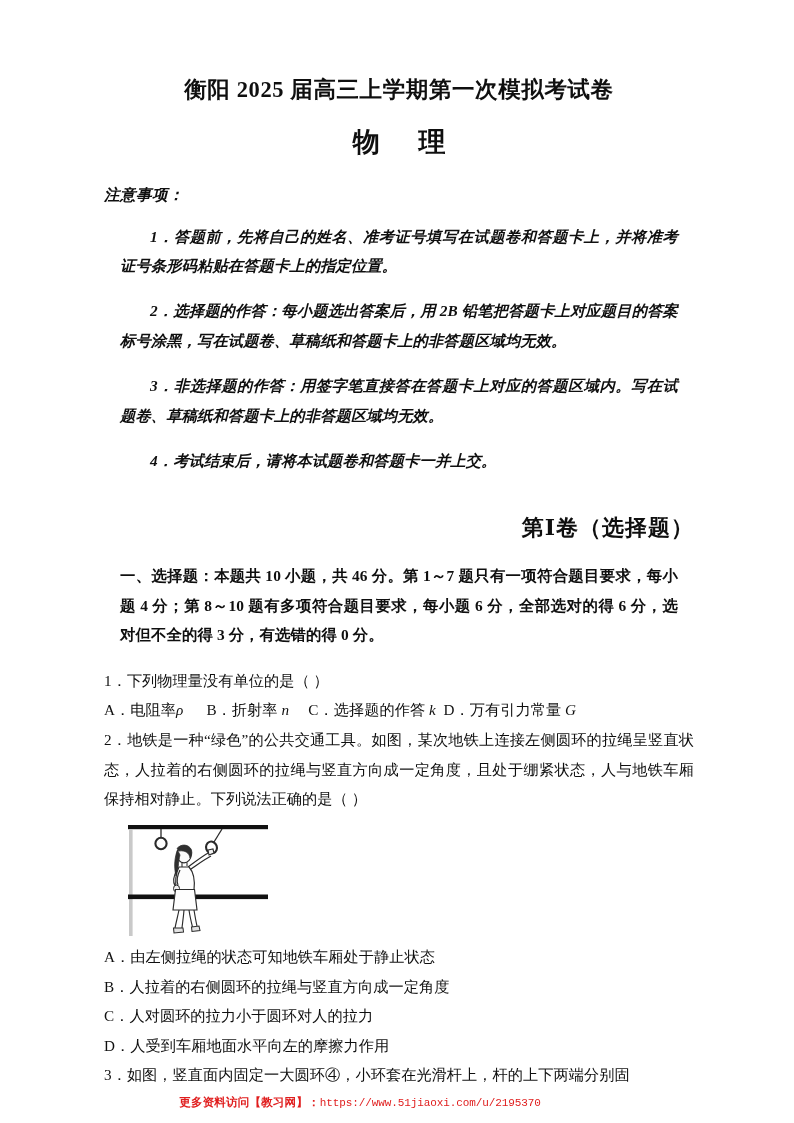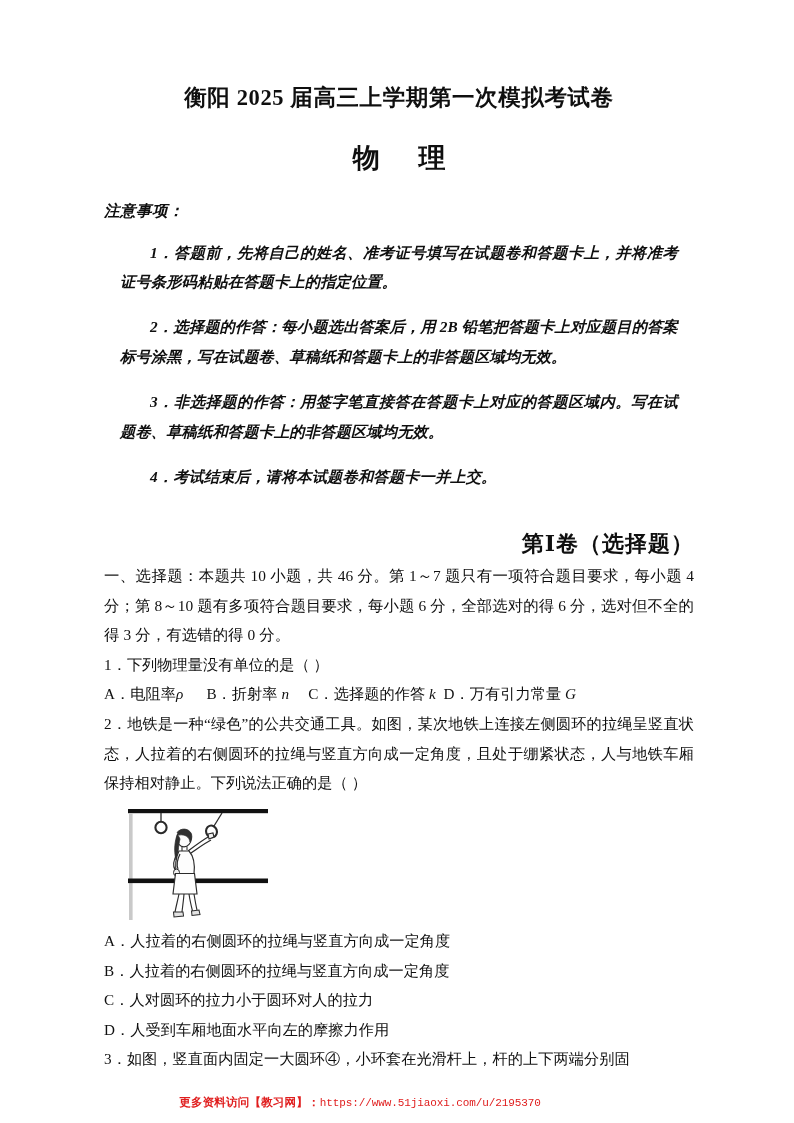--- a/index.html
+++ b/index.html
@@ -28,21 +28,21 @@
     top: 0;
     width: 590px;
   }
 
   
   .doc-title {
     text-align: center;
     font-size: 22.5px;
     font-weight: 700;
     letter-spacing: 0.6px;
-    margin: 8px;
+    margin: 0;
     padding-top: 76px;
     line-height: 1.25;
   }
   .subject-title {
     text-align: center;
     font-size: 27px;
     font-weight: 700;
     letter-spacing: 16px;
     margin: 0;
     padding-top: 22px;
@@ -82,23 +82,23 @@
     letter-spacing: 1px;
     margin: 0;
     padding-top: 22px;
     padding-bottom: 2px;
     line-height: 1.35;
   }
 
   
   .section-instruction {
     font-size: 15.4px;
-    font-weight: 400;
+    font-weight: 700;
     line-height: 1.92;
-    margin: 0;
+    margin: 16px;
     text-align: justify;
     letter-spacing: 0.1px;
   }
 
   
   .question {
     font-size: 15.2px;
     line-height: 1.95;
     margin: 0;
     text-align: justify;
@@ -223,21 +223,21 @@
             <path d="M71 90 C 72 97, 73.5 103, 74.5 107" stroke-width="1.15"></path>
             <path d="M76 90 C 77 96, 78 102, 79 106" stroke-width="1.15"></path>
 
             <path d="M55.5 108 L65 108 L65.5 112 L56 113 Z" fill="#e3e3e3" stroke-width="1.05"></path>
             <path d="M73.5 107 L81 106 L82 110.5 L74 111.5 Z" fill="#e3e3e3" stroke-width="1.05"></path>
           </g>
         </svg>
       </div>
     </div>
 
-    <p class="option">A．人拉着的右侧圆环的拉绳与竖直方向成一定角度</p>
+    <p class="option">A．由左侧拉绳的状态可知地铁车厢处于静止状态</p>
     <p class="option">B．人拉着的右侧圆环的拉绳与竖直方向成一定角度</p>
     <p class="option">C．人对圆环的拉力小于圆环对人的拉力</p>
     <p class="option">D．人受到车厢地面水平向左的摩擦力作用</p>
 
     <p class="question">3．如图，竖直面内固定一大圆环④，小环套在光滑杆上，杆的上下两端分别固</p>
 
   </div>
 
   <div class="footer-watermark">
     <span class="footer-cn">更多资料访问【教习网】：</span><span class="footer-url">https://www.51jiaoxi.com/u/2195370</span>

